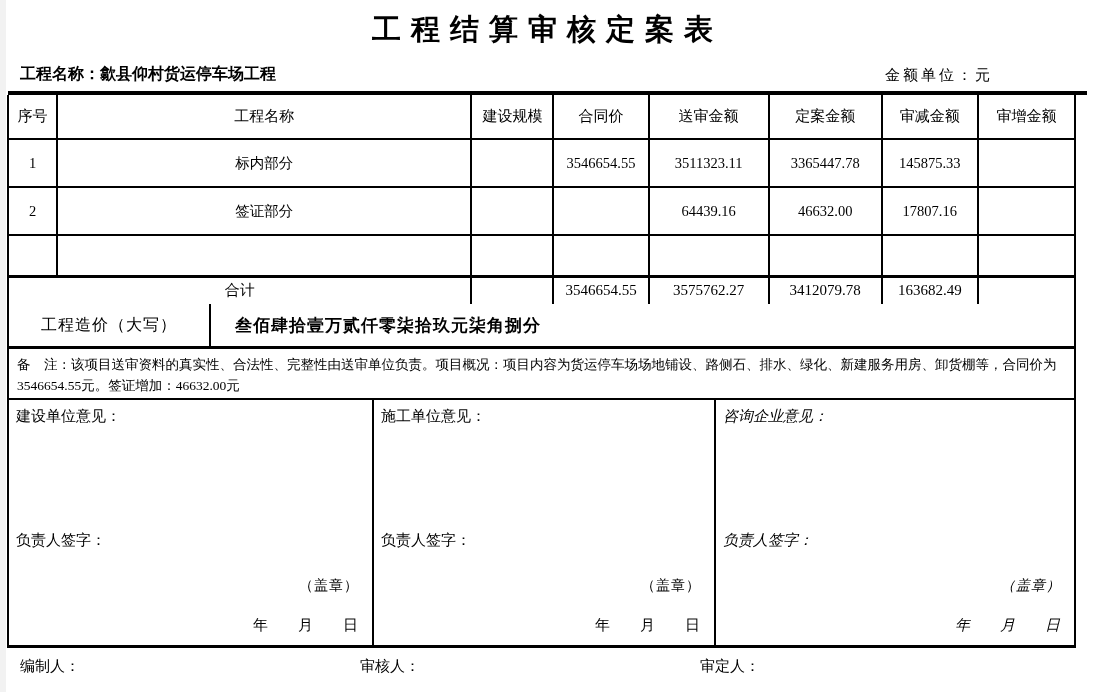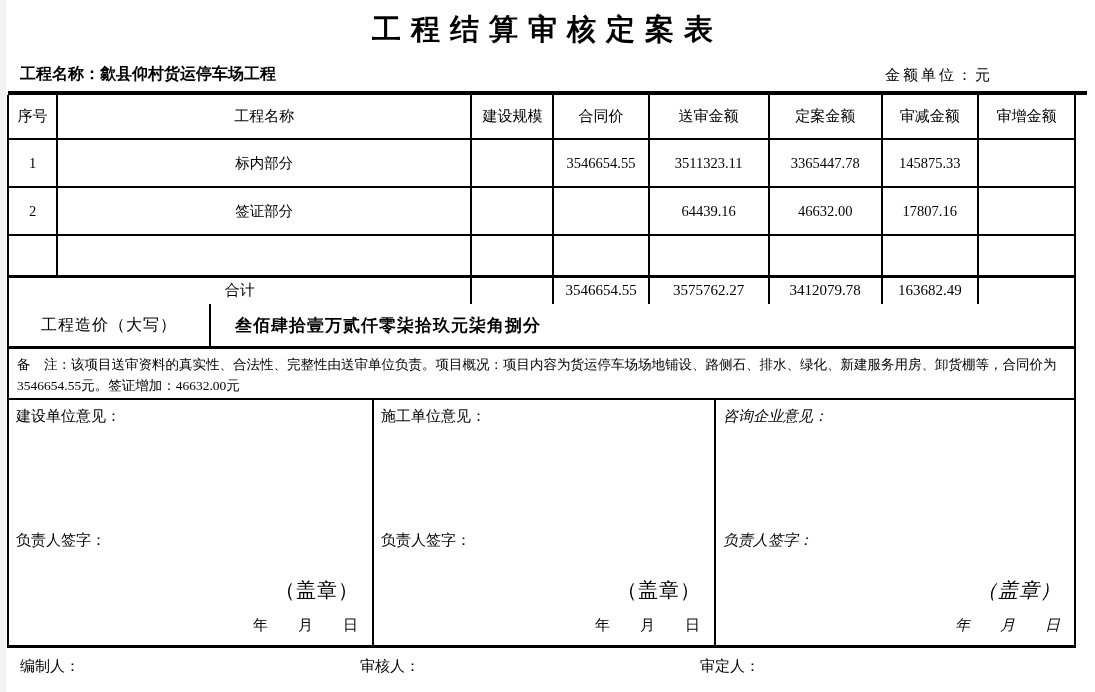--- a/index.html
+++ b/index.html
@@ -77,21 +77,21 @@
   }
   .remarks .rm-label { white-space: pre; }
 
   .opinions { display: flex; height: 245px; }
   .op { position: relative; }
   .op-1 { width: 365px; border-right: 2px solid #000; }
   .op-2 { width: 342px; border-right: 2px solid #000; }
   .op-3 { flex: 1; font-style: italic; }
   .op-label  { position: absolute; top: 7px;  left: 7px;  font-size: 15px; text-align: center; }
   .op-signer { position: absolute; top: 131px; left: 7px; font-size: 15px; }
-  .op-seal   { position: absolute; top: 177px; right: 13px; font-size: 20px; letter-spacing: 1px; }
+  .op-seal   { position: absolute; top: 177px; right: 13px; font-size: 14px; letter-spacing: 1px; }
   .op-date   { position: absolute; top: 216px; right: 14px; font-size: 15px; white-space: pre; }
 
   .footer { position: absolute; top: 657px; left: 0; width: 100%; font-size: 15px; }
   .f-prep { position: absolute; left: 20px;  top: 0; }
   .f-rev  { position: absolute; left: 360px; top: 0; }
   .f-app  { position: absolute; left: 700px; top: 0; }
 </style>
 </head>
 <body>
 

